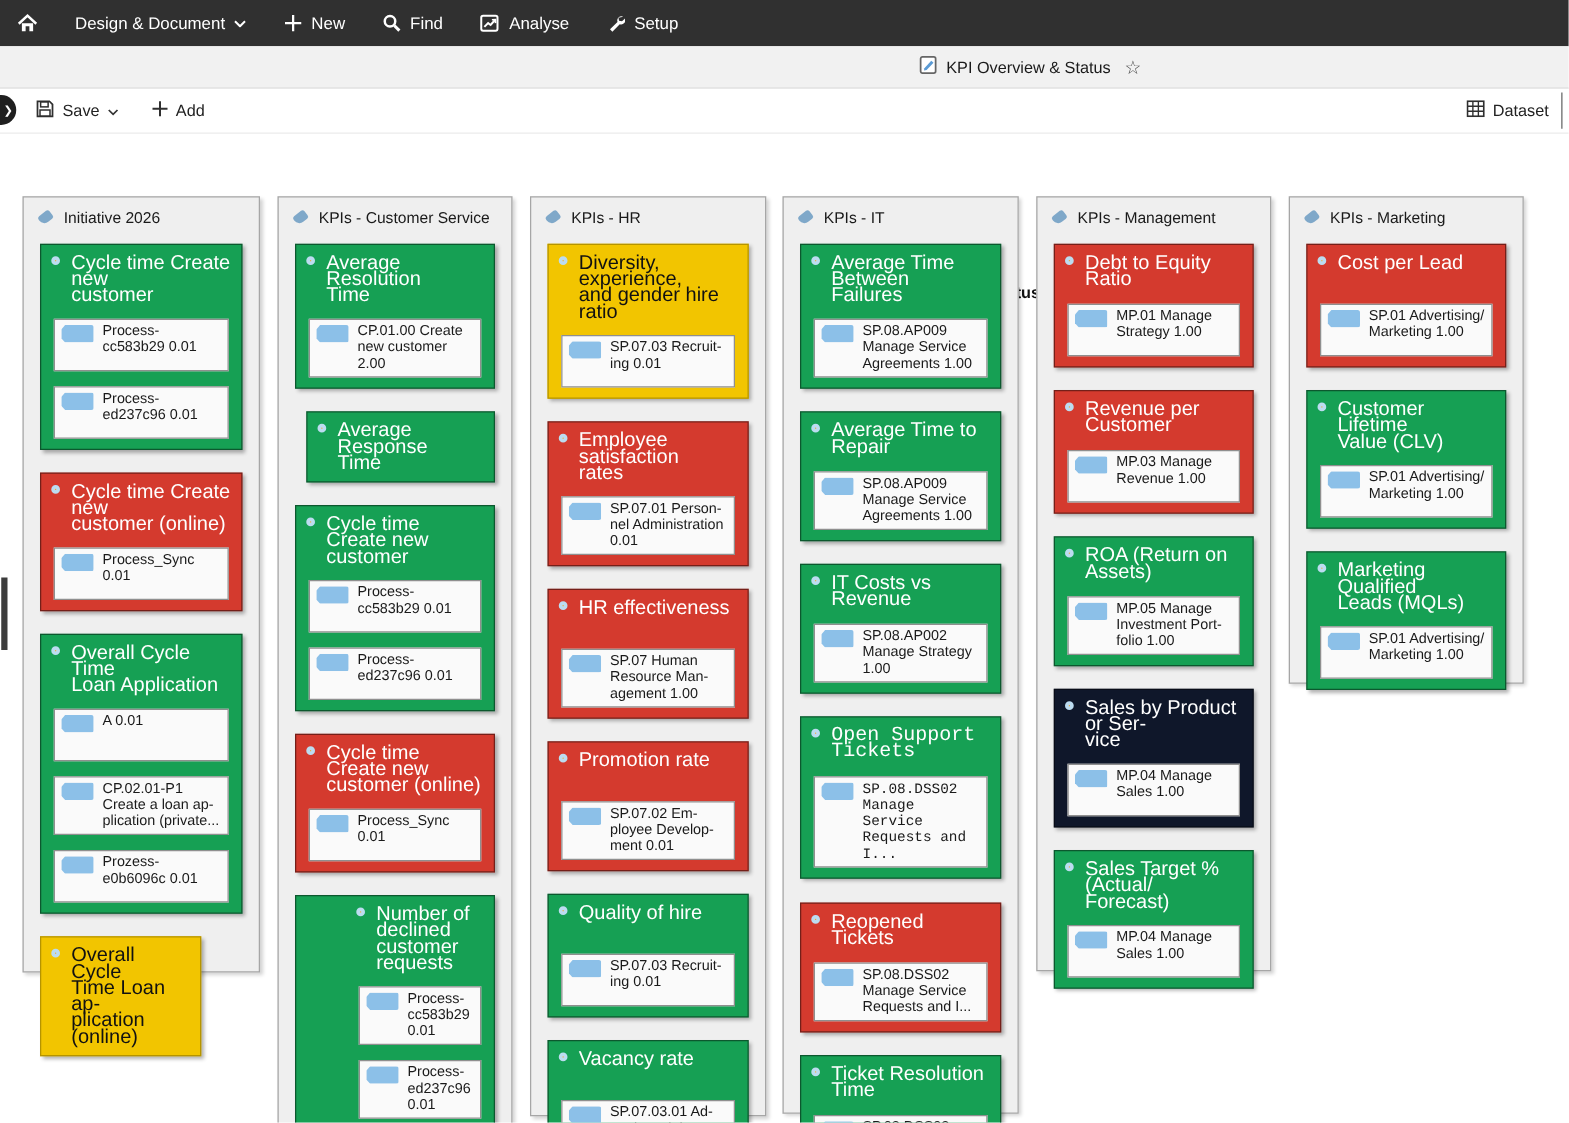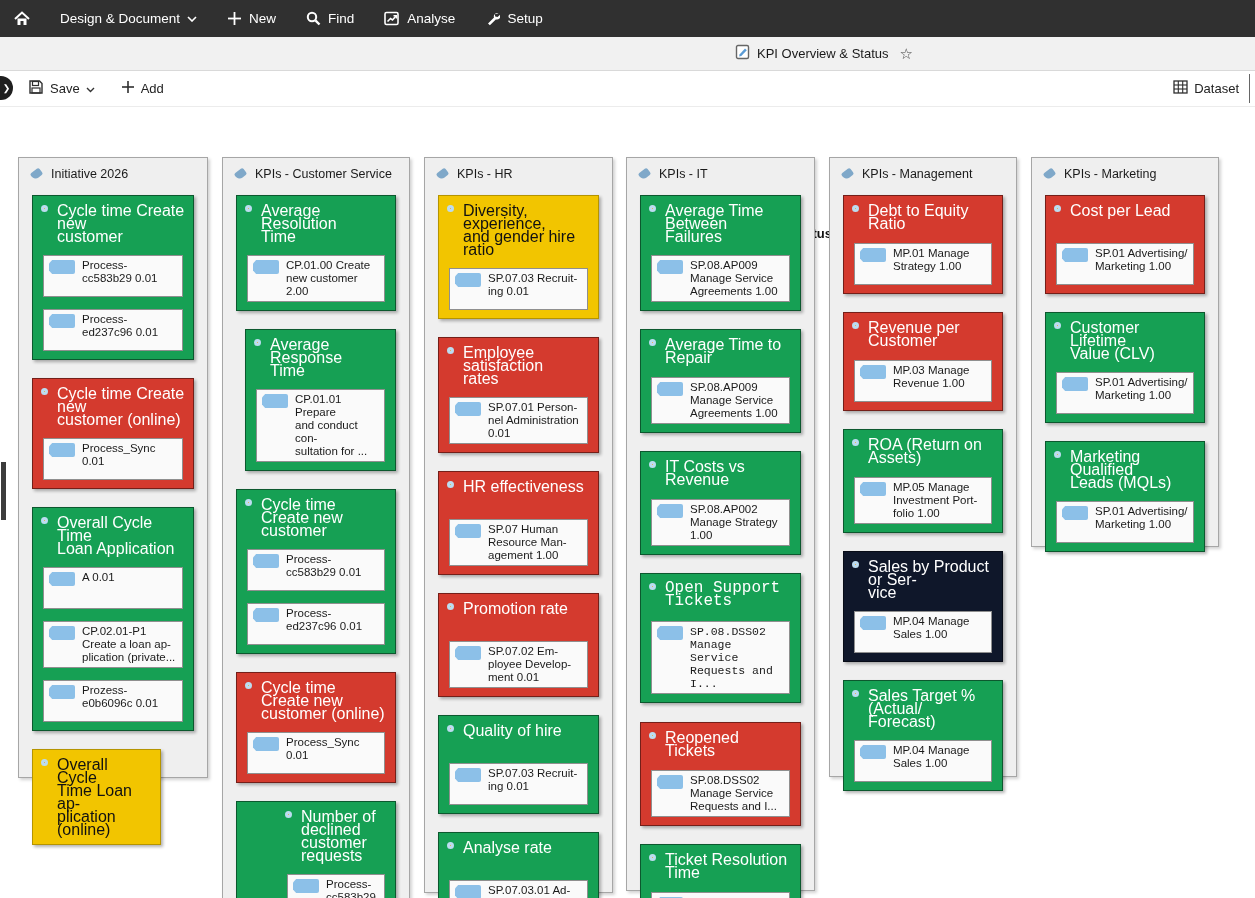--- a/index.html
+++ b/index.html
@@ -260,26 +260,20 @@
 new customer
 2.00</span>
             </div>
           </article>
           <article class="card light-text" style="background: rgb(22, 160, 84); margin-left: 22px;">
             <div class="card-head">
               <span class="bullet" style="background: rgb(245, 166, 35); border: 3px solid rgb(188, 220, 240);"></span>
               <span class="card-title">Average Response
 Time</span>
             </div>
-            <div class="proc">
-              <span class="flag" style="background: rgb(140, 192, 232);"></span>
-              <span class="proc-text">CP.01.01 Prepare
-and conduct con-
-sultation for ...</span>
-            </div>
           </article>
           <article class="card light-text" style="background: rgb(22, 160, 84);">
             <div class="card-head">
               <span class="bullet" style="background: rgb(245, 166, 35); border: 3px solid rgb(188, 220, 240);"></span>
               <span class="card-title">Cycle time Create new
 customer</span>
             </div>
             <div class="proc">
               <span class="flag" style="background: rgb(140, 192, 232);"></span>
               <span class="proc-text">Process-
@@ -384,21 +378,21 @@
             </div>
             <div class="proc">
               <span class="flag" style="background: rgb(140, 192, 232);"></span>
               <span class="proc-text">SP.07.03 Recruit-
 ing 0.01</span>
             </div>
           </article>
           <article class="card light-text" style="background: rgb(22, 160, 84);">
             <div class="card-head">
               <span class="bullet" style="background: rgb(245, 166, 35); border: 3px solid rgb(188, 220, 240);"></span>
-              <span class="card-title">Analyse rate</span>
+              <span class="card-title">Vacancy rate</span>
             </div>
             <div class="proc">
               <span class="flag" style="background: rgb(140, 192, 232);"></span>
               <span class="proc-text">SP.07.03.01 Ad-
 vertise a job va-
 cancy 0.01</span>
             </div>
           </article>
         </div>
       </section>

